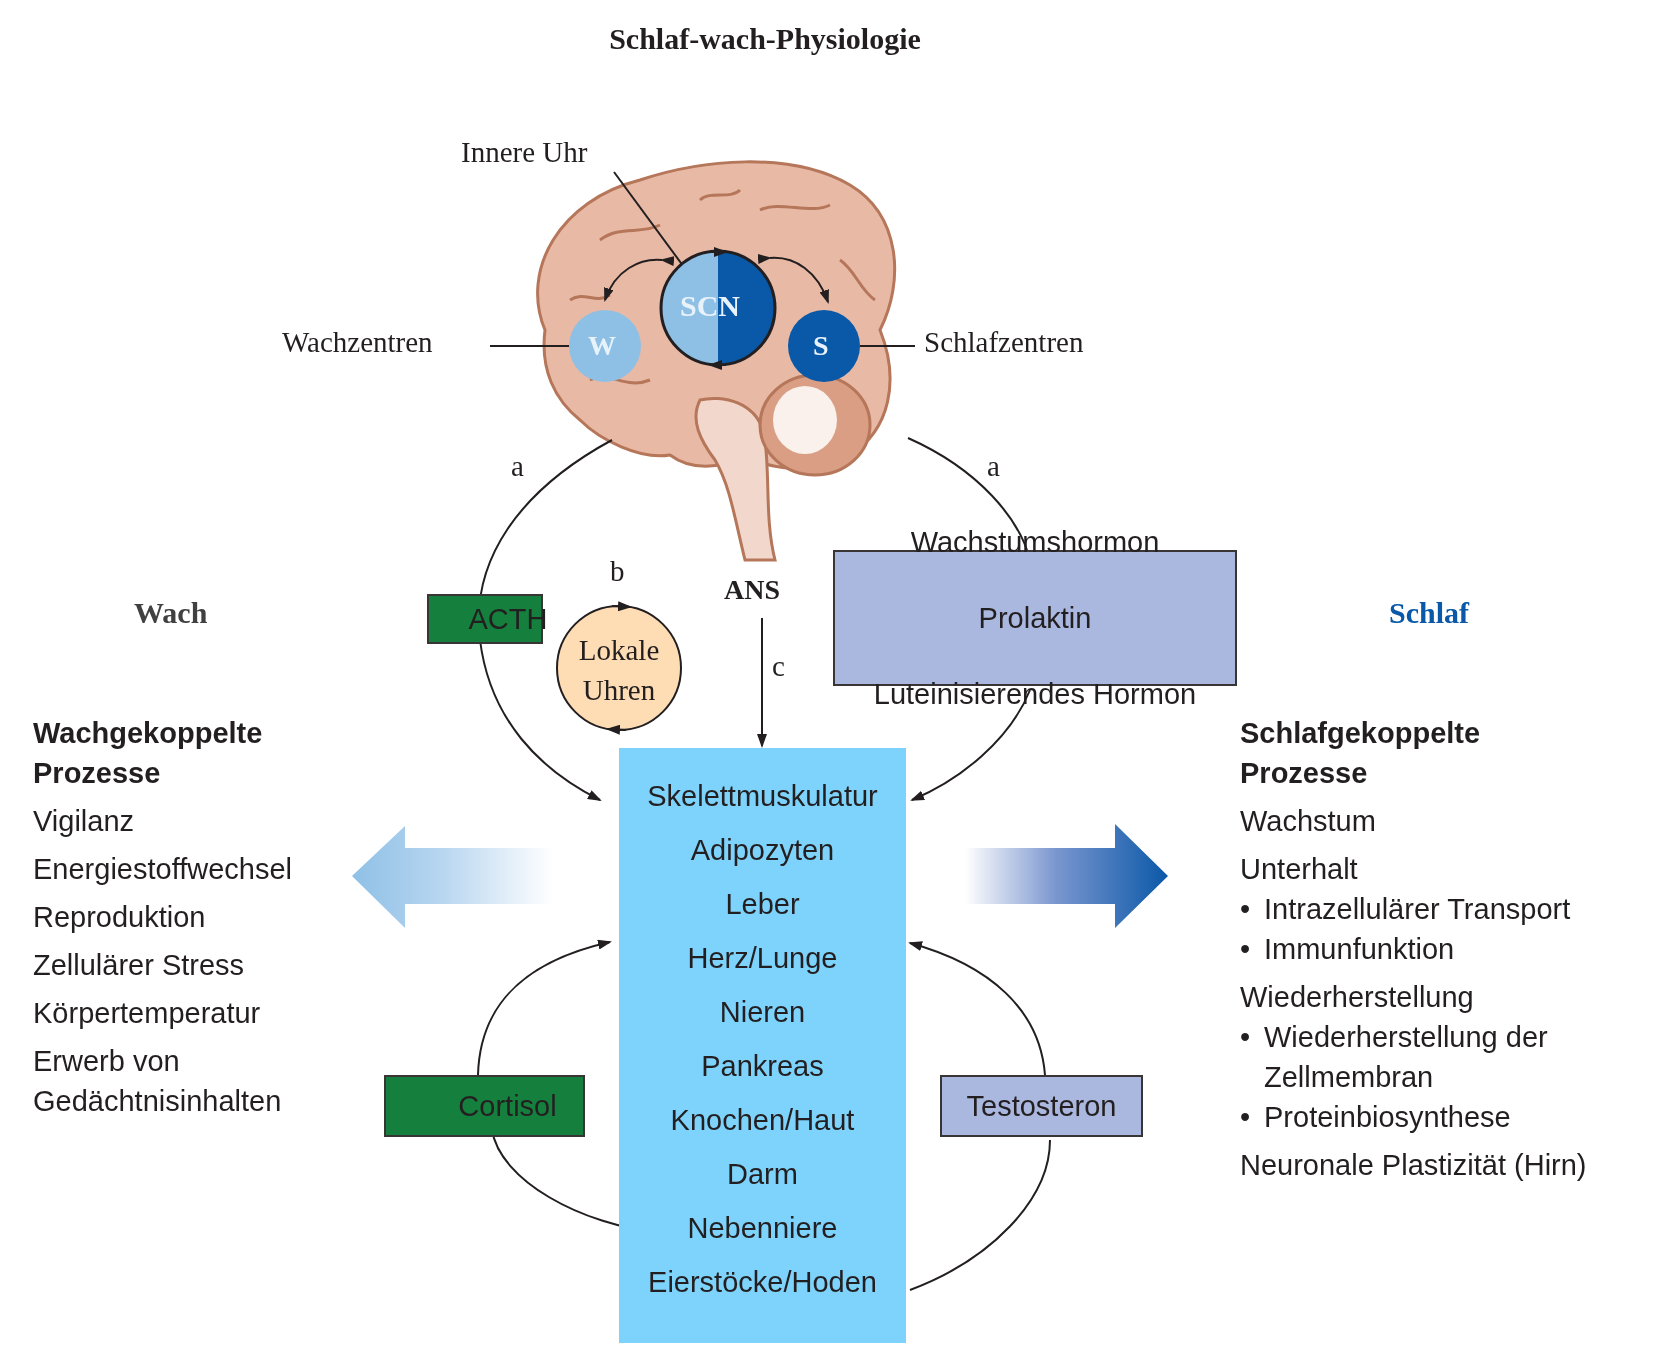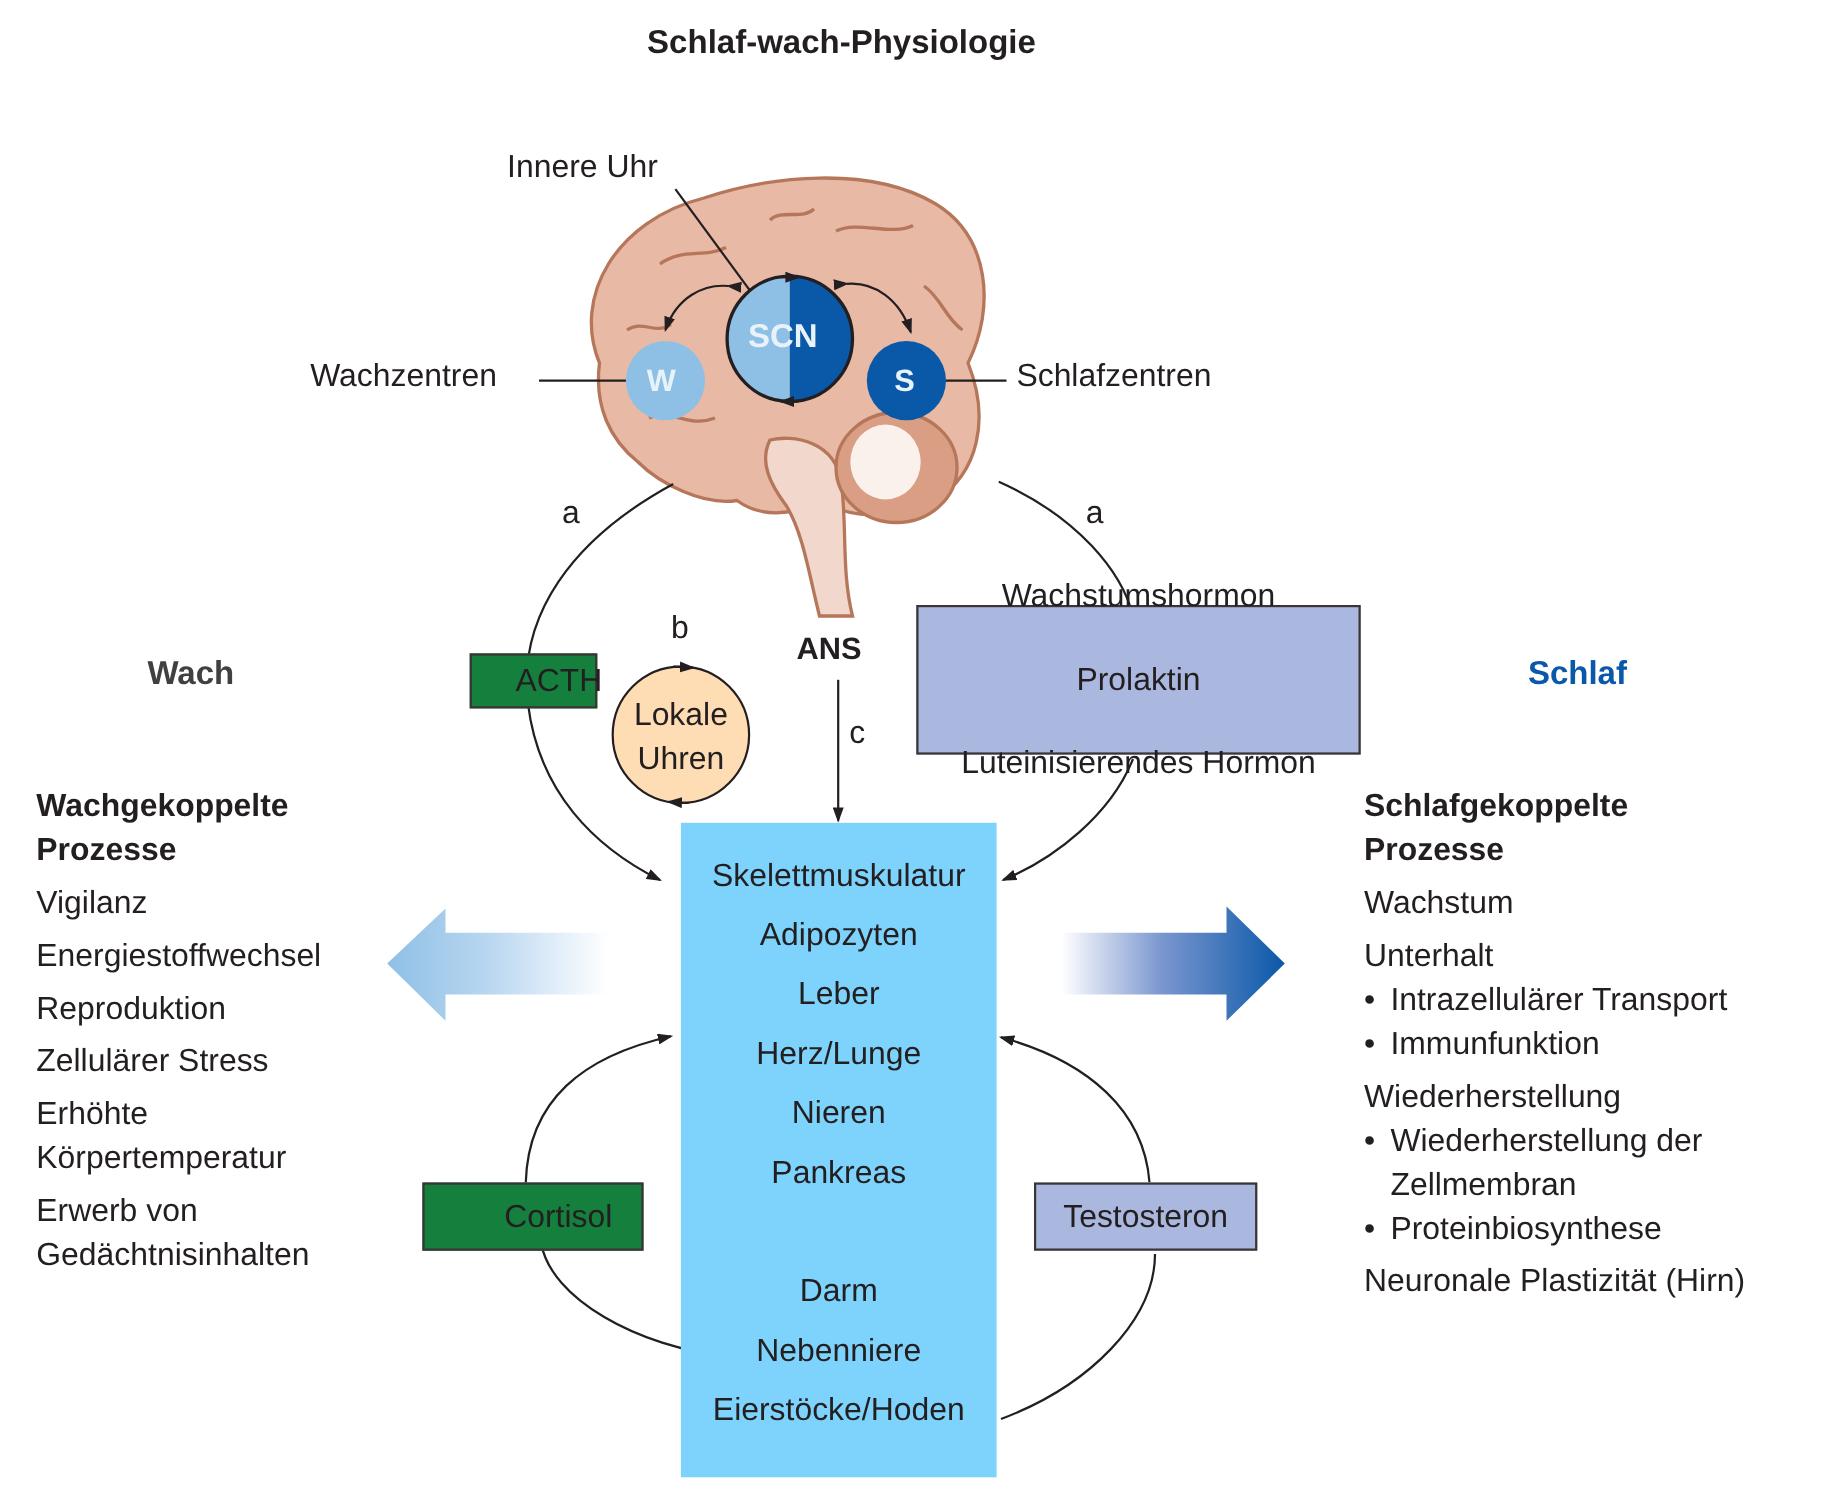--- a/index.html
+++ b/index.html
@@ -1,19 +1,19 @@
 <!DOCTYPE html>
 <html><head>
 <meta charset="utf-8">
 <style>
   html, body { margin: 0; padding: 0; background: #ffffff; }
   body { width: 1666px; height: 1370px; position: relative; overflow: hidden;
          font-family: "Liberation Sans", sans-serif; color: #231f20; }
   #stage { position: absolute; left: 0; top: 0; width: 1666px; height: 1370px; }
-  .txt { position: absolute; white-space: nowrap; font-family: Liberation Sans, sans-serif; }
+  .txt { position: absolute; white-space: nowrap; font-family: Liberation Serif, serif; }
   .title { left: 0; width: 1530px; text-align: center; top: 22px; font-size: 30px; font-weight: bold; }
   .label28 { font-size: 29px; }
   .bold { font-weight: bold; }
   .box { position: absolute; box-sizing: border-box; border: 2px solid #3a3535;
          display: flex; flex-direction: column; align-items: center; justify-content: center;
          font-size: 29px; line-height: 38px; text-align: center; }
   .pink { background: #15803d; padding-left: 46px; }
   .lav { background: #aab7de; gap: 38px; }
   .organs { position: absolute; left: 619px; top: 748px; width: 287px; height: 595px;
             background: #7dd3fc; }
@@ -137,39 +137,39 @@
     <span>Testosteron</span>
   </div>
 
   <div class="organs">
     <div class="item" style="top:32px">Skelettmuskulatur</div>
     <div class="item" style="top:86px">Adipozyten</div>
     <div class="item" style="top:140px">Leber</div>
     <div class="item" style="top:194px">Herz/Lunge</div>
     <div class="item" style="top:248px">Nieren</div>
     <div class="item" style="top:302px">Pankreas</div>
+    <div class="item" style="top:356px">Knochen/Haut</div>
     <div class="item" style="top:410px">Darm</div>
     <div class="item" style="top:464px;background:transparent">Nebenniere</div>
     <div class="item" style="top:518px">Eierstöcke/Hoden</div>
   </div>
 
   <div class="txt bold" style="left:134px;top:596px;font-size:30px;color:#404040">Wach</div>
   <div class="txt bold" style="left:1389px;top:596px;font-size:30px;color:#0a58a8">Schlaf</div>
 
   <div class="col" style="left:33px;top:713px">
     <div class="head">
       <div>Wachgekoppelte</div>
       <div>Prozesse</div>
     </div>
     <div class="it">Vigilanz</div>
     <div class="it">Energiestoffwechsel</div>
     <div class="it">Reproduktion</div>
     <div class="it">Zellulärer Stress</div>
     <div class="it">
-      <div>Erhöhte</div>
       <div>Körpertemperatur</div>
     </div>
     <div class="it">
       <div>Erwerb von</div>
       <div>Gedächtnisinhalten</div>
     </div>
   </div>
 
   <div class="col" style="left:1240px;top:713px">
     <div class="head">

